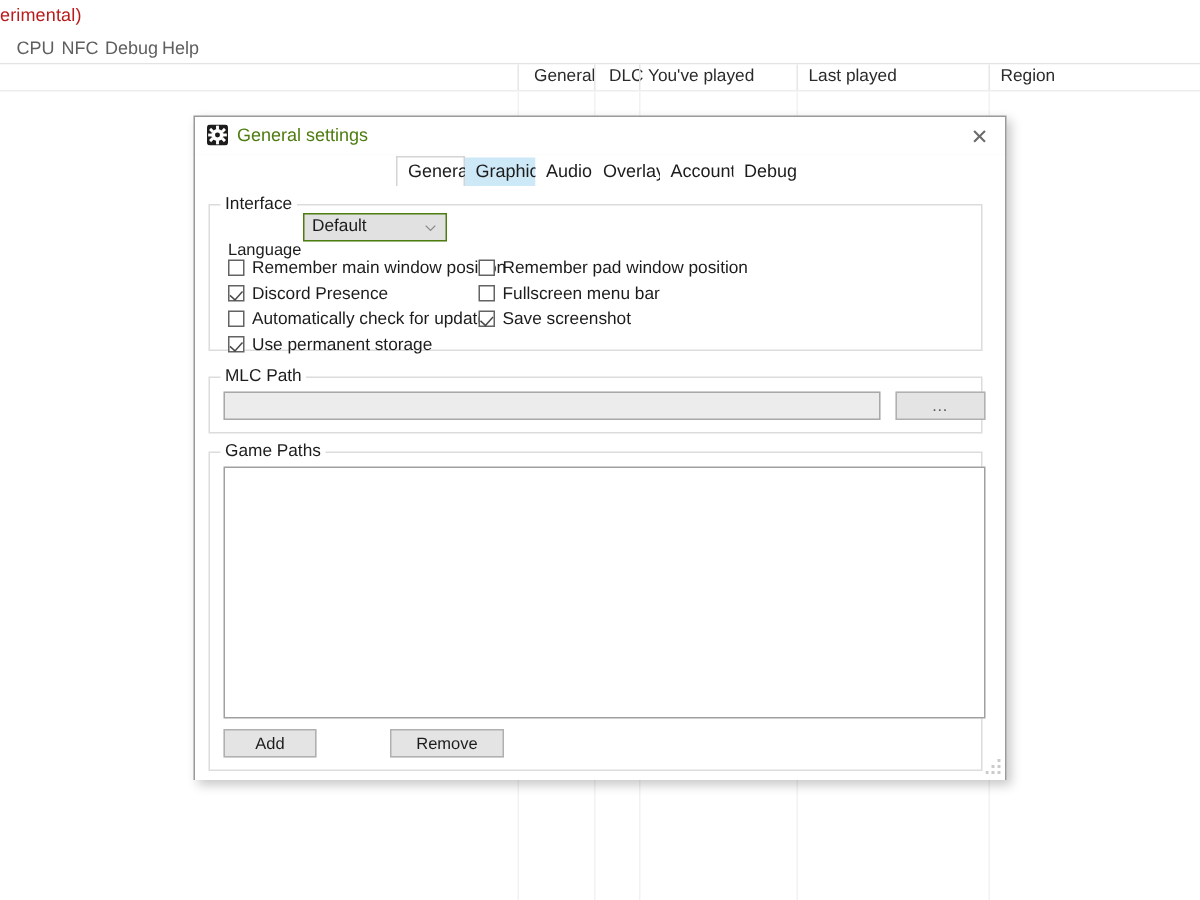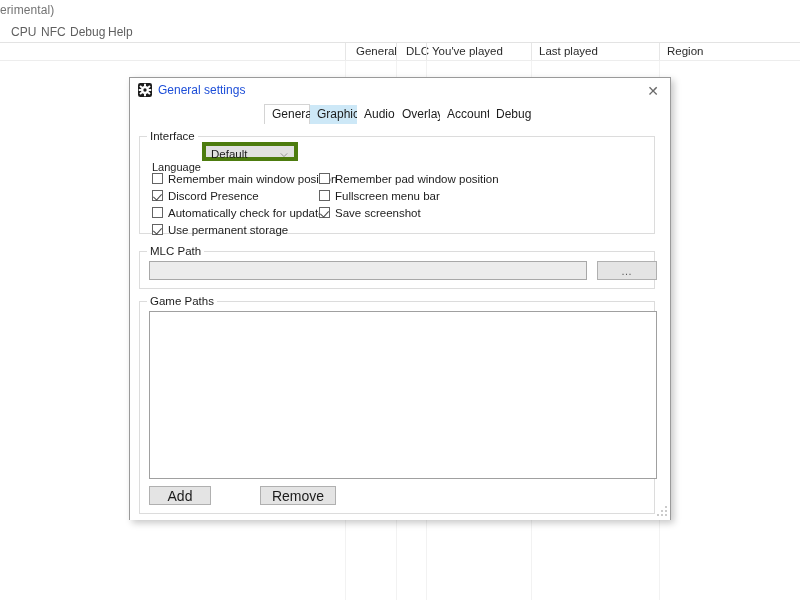--- a/index.html
+++ b/index.html
@@ -26,21 +26,21 @@
   #bg-titlebar {
     position: absolute;
     left: 0; top: 0;
     width: 800px; height: 20px;
     background: #ffffff;
   }
   #bg-title-text {
     position: absolute;
     left: 0; top: 3px;
     font-size: 12px;
-    color: #737373;
+    color: #b91c1c;
     white-space: nowrap;
     letter-spacing: .1px;
   }
   #bg-menubar {
     position: absolute;
     left: 0; top: 21px;
     width: 676px; height: 21px;
     background: #ffffff;
   }
   .bg-menu-item {
@@ -116,21 +116,21 @@
   }
   #gear-icon {
     position: absolute;
     left: 8px; top: 5px;
     width: 14px; height: 14px;
   }
   #dialog-title {
     position: absolute;
     left: 28px; top: 5px;
     font-size: 12px;
-    color: #1d4ed8;
+    color: #4d7c0f;
     white-space: nowrap;
   }
   #close-button {
     position: absolute;
     right: 0; top: 0;
     width: 34px; height: 25px;
     display: flex;
     align-items: center;
     justify-content: center;
     cursor: default;
@@ -204,21 +204,21 @@
     position: absolute;
     left: 12px; top: 24px;
     font-size: 11px;
     color: #1c1c1c;
   }
   #language-select {
     position: absolute;
     left: 62px; top: 5px;
     width: 96px; height: 19px;
     background: #e1e1e1;
-    border: 4px solid #4d7c0f;
+    border: 1px solid #4d7c0f;
     box-sizing: border-box;
     cursor: default;
   }
   #language-value {
     position: absolute;
     left: 5px; top: 2px;
     font-size: 11.5px;
     color: #1c1c1c;
     white-space: nowrap;
   }
@@ -297,21 +297,21 @@
     border: 1px solid #a0a0a0;
     box-sizing: border-box;
     overflow: auto;
   }
   .dlg-button {
     position: absolute;
     height: 19px;
     background: #e4e4e4;
     border: 1px solid #b0b0b0;
     box-sizing: border-box;
-    font-size: 14px;
+    font-size: 11px;
     color: #1c1c1c;
     display: flex;
     align-items: center;
     justify-content: center;
     cursor: default;
   }
   #add-button { left: 9px; top: 184px; width: 62px; }
   #remove-button { left: 80px; top: 184px; width: 76px; margin-left: 40px; }
 
   #resize-grip {

